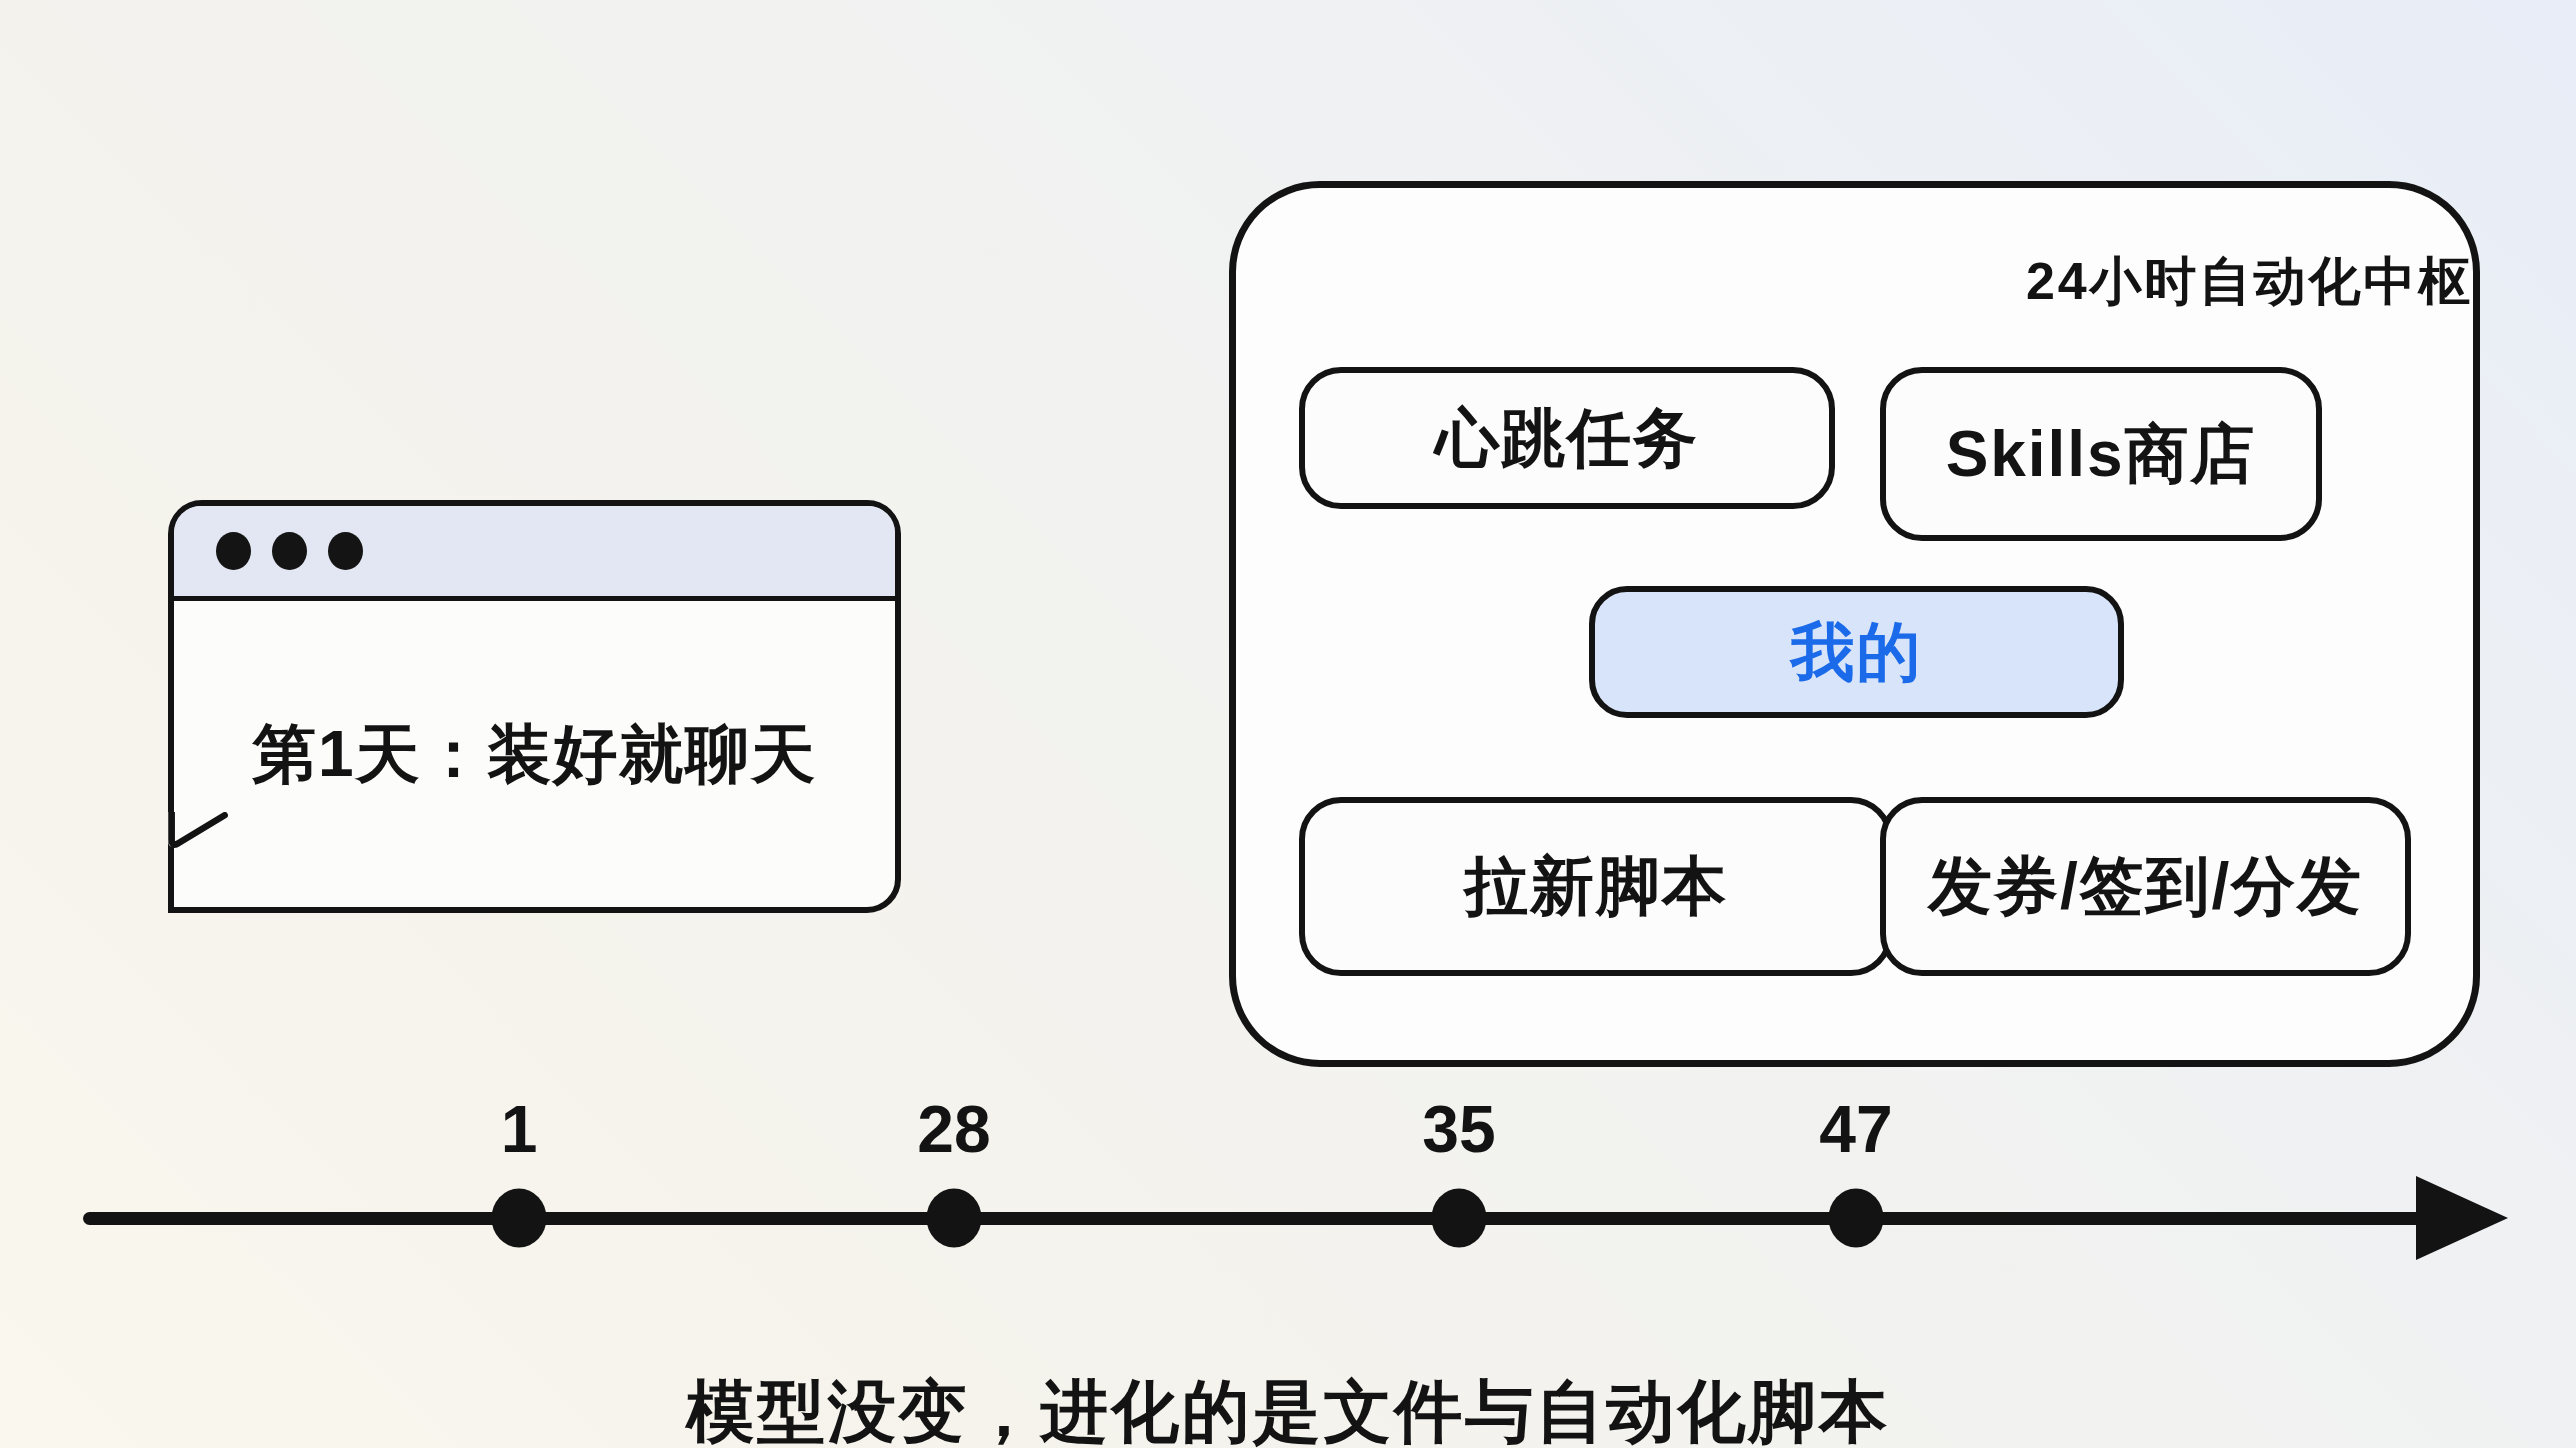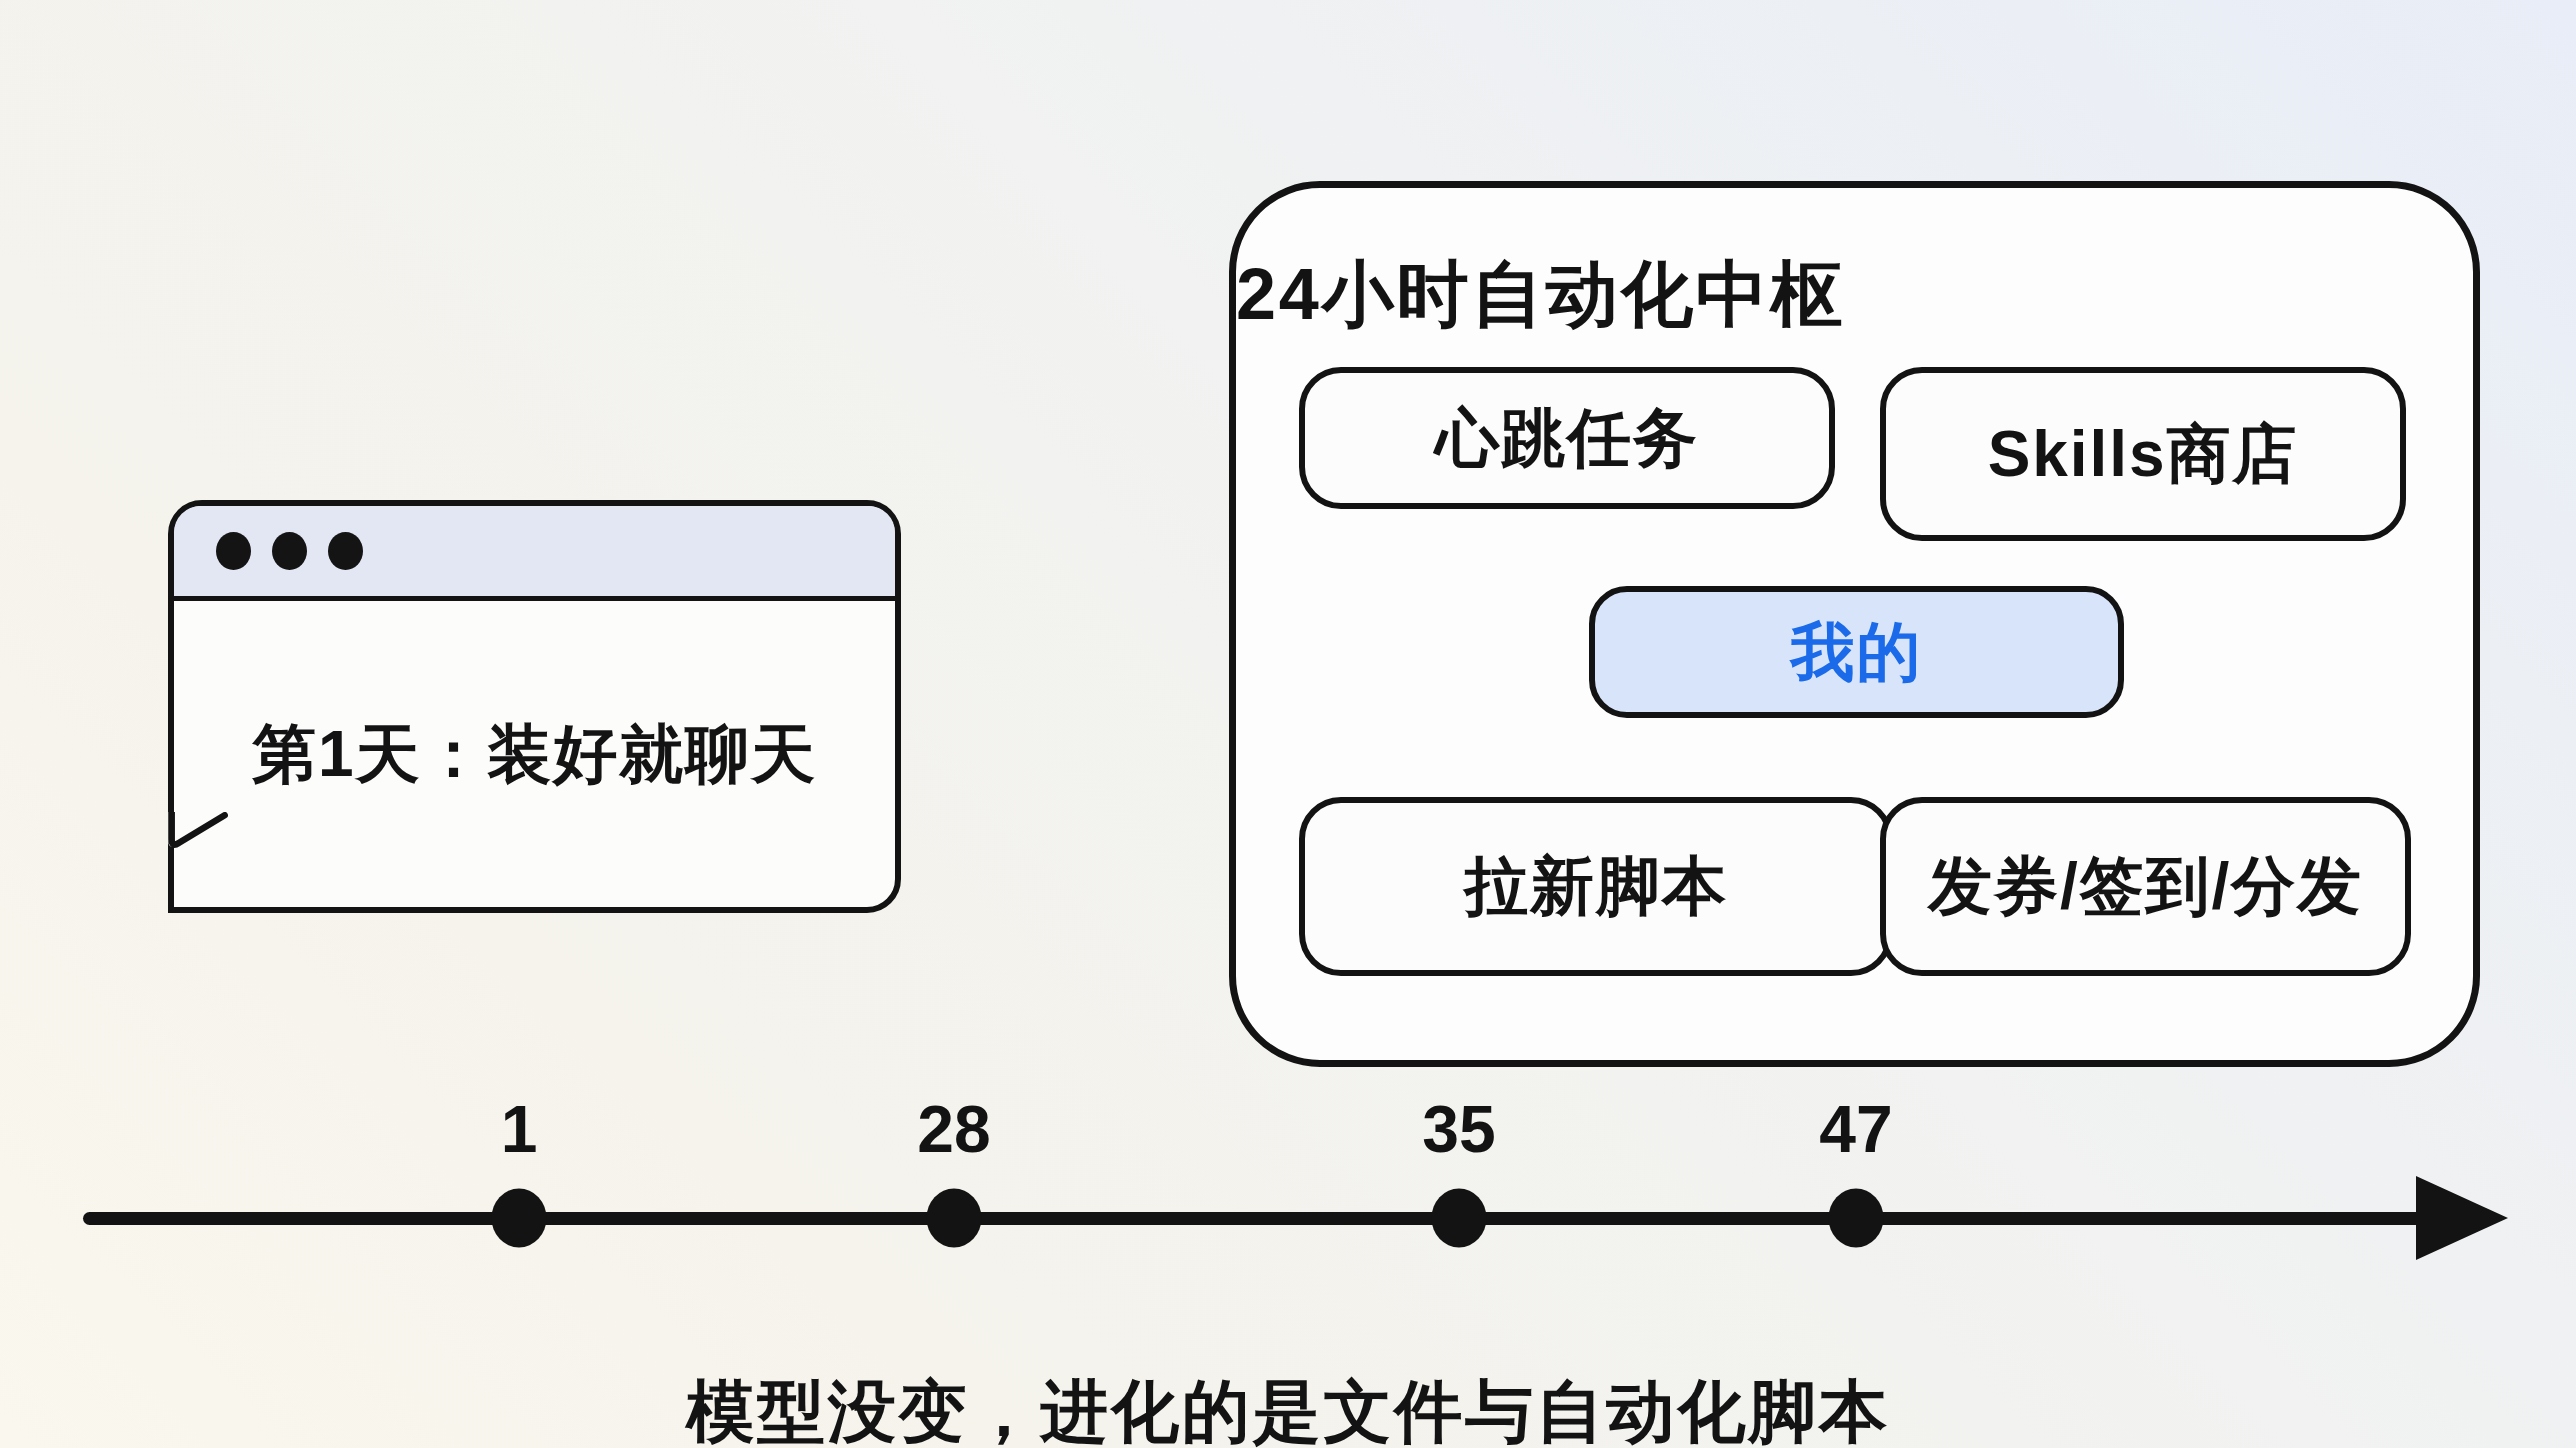--- a/index.html
+++ b/index.html
@@ -63,42 +63,42 @@
     left: 1229px; top: 181px;
     width: 1251px; height: 886px;
     box-sizing: border-box;
     border: 7.5px solid #131313;
     border-radius: 91px;
     background: #fdfdfd;
   }
   .hub-title {
     position: absolute;
     left: 0; right: 0; top: 59px;
-    text-align: left;
-    font-size: 72px;
+    text-align: right;
+    font-size: 52px;
     font-weight: 700;
     letter-spacing: 2.8px;
     white-space: nowrap;
   }
   .hub-btn {
     position: absolute;
     box-sizing: border-box;
     border: 6.6px solid #131313;
     border-radius: 42px;
     background: #fcfcfc;
     display: flex;
     align-items: center;
     justify-content: center;
     font-size: 64px;
     font-weight: 700;
     letter-spacing: 1.9px;
     white-space: nowrap;
   }
   .hub-btn.b1 { left: 63px;  top: 179px; width: 536px; height: 142px; }
-  .hub-btn.b2 { left: 644px; top: 179px; width: 526px; height: 174px; }
+  .hub-btn.b2 { left: 644px; top: 179px; width: 442px; height: 174px; }
   .hub-btn.b3 { left: 353px; top: 398px; width: 535px; height: 132px;
                 background: #d7e4f9; color: #1a6ae9; border-radius: 38px; }
   .hub-btn.b4 { left: 63px;  top: 609px; width: 594px; height: 179px; }
   .hub-btn.b5 { left: 644px; top: 609px; width: 531px; height: 179px; }
 
   
   .tl-line {
     position: absolute;
     left: 83px; top: 1212px;
     width: 2346px; height: 13.2px;

